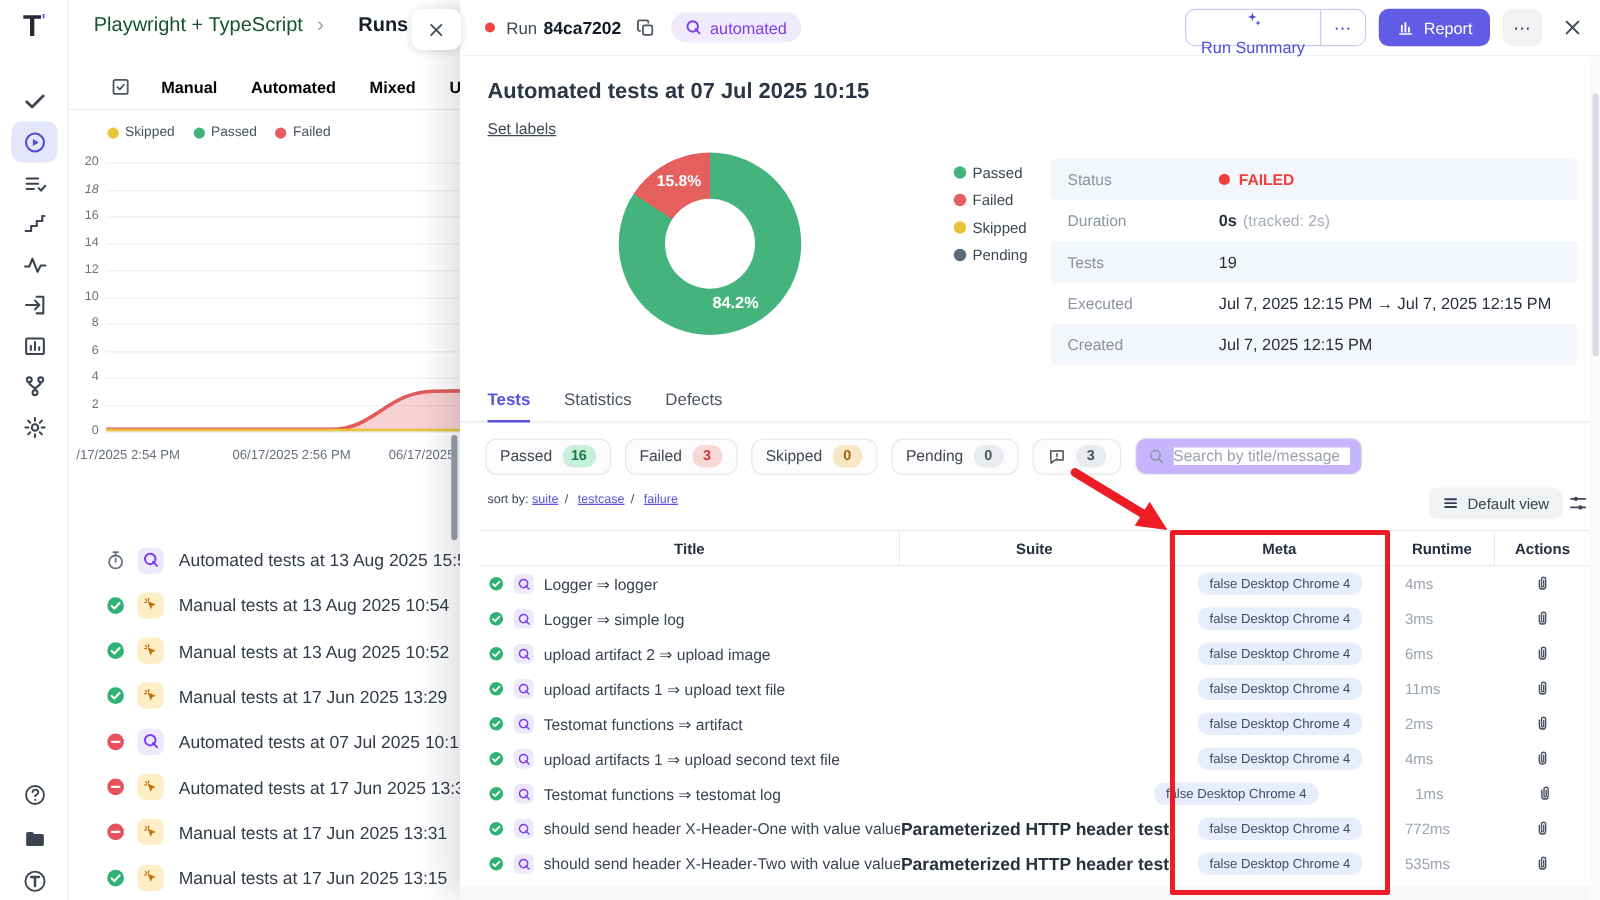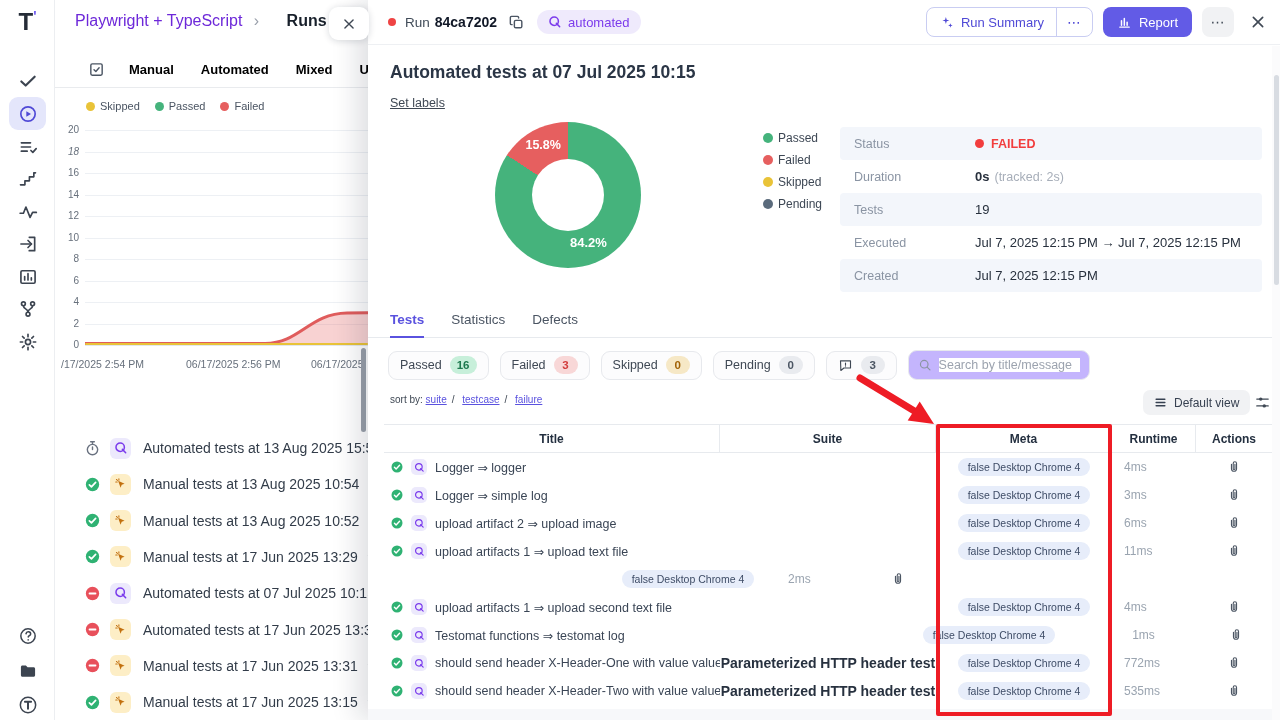--- a/index.html
+++ b/index.html
@@ -13,21 +13,21 @@
   #sidebar { position:absolute; left:0; top:0; width:55px; height:720px; background:#fff; border-right:1px solid #eceef1; z-index:30; }
   #logo { position:absolute; left:0; top:8px; width:55px; text-align:center; font-size:24px; font-weight:800; color:#252c37; cursor:pointer; }
   #logo .tick { color:#6f5cf2; font-size:14px; vertical-align:top; }
   .s-item { position:absolute; left:9px; width:37px; height:33px; border-radius:9px; display:flex; align-items:center; justify-content:center; color:#3c4450; cursor:pointer; }
   .s-item .ic { width:20px; height:20px; }
   .s-item.active { background:#e4e6fb; color:#4f49d6; }
 
   
   #page { position:absolute; left:55px; top:0; width:313px; height:720px; background:#fff; overflow:hidden; }
   #crumbs { position:absolute; left:20px; top:12px; font-size:16px; white-space:nowrap; }
-  #crumbs .proj { color:#6d28d9;margin-top:32px; }
+  #crumbs .proj { color:#14532d;margin-top:32px; }
   #crumbs .sep { color:#9aa0ab; margin:0 7px; }
   #crumbs .cur { color:#18202b; font-weight:700;margin-left:16px; }
   #tabbar { position:absolute; left:0; top:52px; width:400px; height:36px; display:flex; align-items:center; padding-left:33px; border-bottom:1px solid #e9ebee; }
   #tabbar .ic { width:17px; height:17px; color:#4b5563; margin-right:24px; }
   .bg-tab { font-size:13px; color:#000000; margin-right:27px; white-space:nowrap; cursor:pointer;font-weight:bold; }
   #bg-legend { position:absolute; left:31px; top:100px; display:flex; gap:15px; }
   .lg-item { display:flex; align-items:center; gap:5px; font-size:11px; color:#4a5462; white-space:nowrap; }
   .lg-dot { width:9px; height:9px; border-radius:50%; flex:0 0 auto; }
   .y-label { position:absolute; left:0; width:24px; text-align:right; font-size:10px; color:#67707c; }
   .gridline { position:absolute; left:30px; width:283px; height:1px; background:#edf0f4; }
@@ -55,21 +55,21 @@
   #panel { position:absolute; left:368px; top:0; width:912px; height:720px; background:#fff; box-shadow:-10px 0 26px rgba(15,23,42,.14); z-index:20; }
   #p-header { position:absolute; left:0; top:0; width:912px; height:45px; border-bottom:1px solid #eef0f3; display:flex; align-items:center; padding:0 14px 0 20px; }
   #p-header .reddot { width:8px; height:8px; border-radius:50%; background:#ef4444; margin-right:9px; flex:0 0 auto; }
   #run-label { font-size:13.5px; color:#404b58; margin-right:5px; }
   #run-id { font-size:14px; font-weight:700; color:#111827; }
   #copy-btn { width:17px; height:17px; color:#4b5563; margin:0 12px 0 11px; cursor:pointer; }
   #auto-badge { height:24px; display:flex; align-items:center; gap:6px; background:#efeafc; border-radius:13px; padding:0 11px; color:#7c3bec; font-size:13px; cursor:pointer; }
   #auto-badge .ic { width:14px; height:14px; }
   #hdr-right { margin-left:auto; display:flex; align-items:center; gap:10px; }
   #run-summary-btn { height:30px; display:flex; align-items:stretch; border:1px solid #c9cdf2; border-radius:8px; color:#4f49d6; font-size:13px; cursor:pointer; background:#fff; }
-  #run-summary-btn .main { display:flex; align-items:center; gap:7px; padding:0 12px; }
+  #run-summary-btn .main { display:flex; align-items:center; gap:7px; padding:0 12px;flex-direction:column; }
   #run-summary-btn .more { display:flex; align-items:center; padding:0 10px; border-left:1px solid #c9cdf2; font-size:14px; letter-spacing:1px; }
   #run-summary-btn .ic { width:15px; height:15px; }
   #report-btn { height:30px; display:flex; align-items:center; gap:7px; background:#625be6; color:#fff; font-size:13px; border:none; border-radius:8px; padding:0 14px; cursor:pointer; }
   #report-btn .ic { width:15px; height:15px; color:#fff; }
   #more-btn { height:30px; width:32px; background:#f1f2f4; border:none; border-radius:8px; color:#3f4854; font-size:14px; letter-spacing:1px; cursor:pointer; }
   #panel-close { width:16px; height:16px; color:#3f4854; cursor:pointer; margin-left:6px; }
 
   #run-title { position:absolute; left:22px; top:62px; font-size:17.5px; font-weight:700; color:#2b3646; }
   #set-labels { position:absolute; left:22px; top:96px; font-size:12.5px; color:#3f4854; text-decoration:underline; cursor:pointer; }
 
@@ -769,20 +769,37 @@
             <div class="td-runtime" style="width: 84px;">11ms</div>
             <div class="td-actions" style="width: 76px;">
               <span class="ic clip-btn">
                 <svg viewBox="0 0 24 24" fill="none" stroke="currentColor" stroke-width="1.7" stroke-linecap="round" stroke-linejoin="round">
                   <path d="M8.2 7.8v6.8a3.8 3.8 0 0 0 7.6 0V6.6a2.5 2.5 0 0 0-5 0v7.9a1.3 1.3 0 0 0 2.6 0V7.8"></path>
                 </svg>
               </span>
             </div>
           </div>
           <div class="trow">
+            <div class="td-title" style="width: 336px;">
+              <span class="ic run-status st-passed">
+                <svg viewBox="0 0 24 24" fill="none" stroke="currentColor" stroke-width="2" stroke-linecap="round" stroke-linejoin="round">
+                  <circle cx="12" cy="12" r="9.4" fill="currentColor" stroke="none"></circle>
+                  <path d="M7.6 12.4l2.9 2.9 5.9-6.3" stroke="#fff" stroke-width="2.4"></path>
+                </svg>
+              </span>
+              <span class="q-mini">
+                <span class="ic">
+                  <svg viewBox="0 0 24 24" fill="none" stroke="currentColor" stroke-width="2.6" stroke-linecap="round" stroke-linejoin="round">
+                    <circle cx="10.6" cy="10.6" r="7.2"></circle>
+                    <path d="M14.4 14.4L20 20"></path>
+                  </svg>
+                </span>
+              </span>
+              <span class="t-title">Testomat functions ⇒ artifact</span>
+            </div>
             <div class="td-suite" style="width: 216px;">
               <span></span>
             </div>
             <div class="td-meta" style="width: 176px;">
               <span class="meta-pill">false Desktop Chrome 4</span>
             </div>
             <div class="td-runtime" style="width: 84px;">2ms</div>
             <div class="td-actions" style="width: 76px;">
               <span class="ic clip-btn">
                 <svg viewBox="0 0 24 24" fill="none" stroke="currentColor" stroke-width="1.7" stroke-linecap="round" stroke-linejoin="round">

